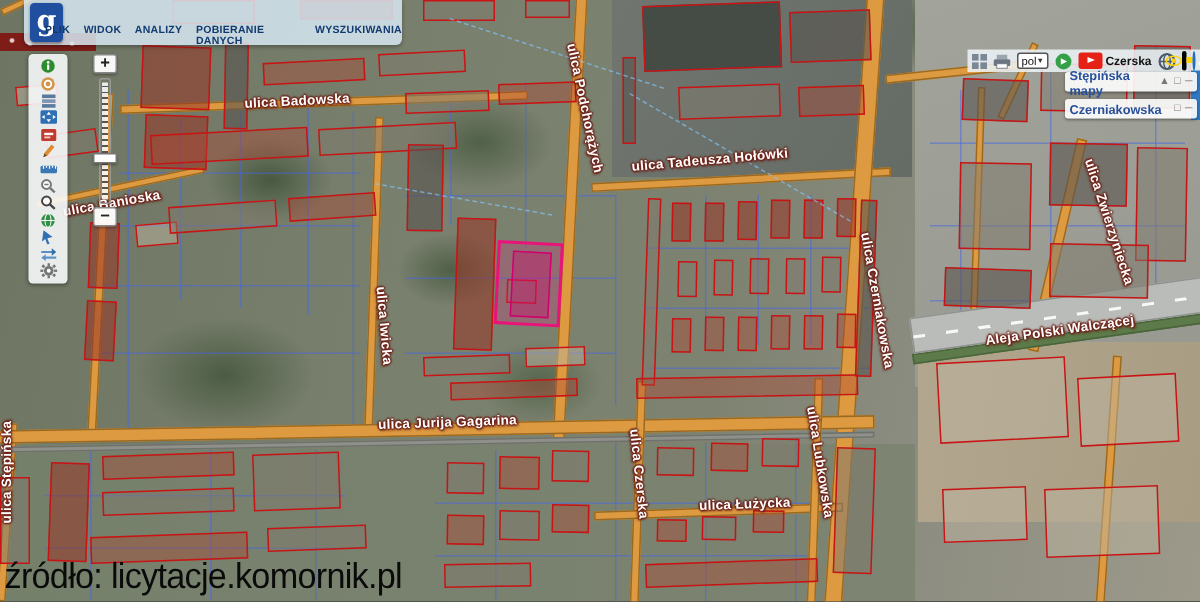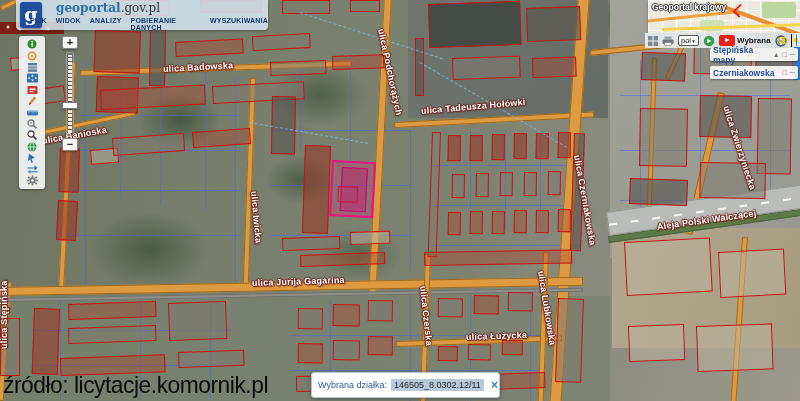--- a/index.html
+++ b/index.html
@@ -296,21 +296,20 @@
       <span class="street-label" style="left: 423px; top: 281px; transform: rotate(84deg);">ulica Czerska</span>
       <span class="street-label" style="left: 466px; top: 332px; transform: rotate(-2deg);">ulica Łużycka</span>
       <span class="street-label" style="left: 541px; top: 266px; transform: rotate(81deg);">ulica Lubkowska</span>
       <span class="street-label" style="left: 4px; top: 344px; transform: rotate(-90deg);">ulica Stępińska</span>
     </div>
 
   <div id="red-strip"></div>
 
   <div id="header">
     <div id="logo">g</div>
-    <div id="site-title"><span class="t1">geoportal</span><span class="t2">.gov.pl</span></div>
     <div id="menu">
         <span class="menu-item">PLIK</span>
         <span class="menu-item">WIDOK</span>
         <span class="menu-item">ANALIZY</span>
         <span class="menu-item">POBIERANIE DANYCH</span>
         <span class="menu-item">WYSZUKIWANIA</span>
       </div>
   </div>
 
   <div id="left-toolbar">
@@ -410,30 +409,20 @@
       </div>
   </div>
 
   <div id="zoomctl">
     <div class="zbtn" style="top:0">+</div>
     <div id="zoom-track"></div>
     <div id="zoom-handle"></div>
     <div class="zbtn" style="top:102px">−</div>
   </div>
 
-  <div id="minimap">
-    <div class="mm-el" style="right:4px;top:2px;width:34px;height:16px;background:#bcd6a0;border-radius:3px;"></div>
-    <div class="mm-el" style="left:52px;top:20px;width:24px;height:11px;background:#cfe0b4;border-radius:3px;"></div>
-    <div class="mm-el" style="left:-4px;top:20px;width:95px;height:3px;background:#f0a33c;transform:rotate(-6deg);"></div>
-    <div class="mm-el" style="left:68px;top:2px;width:90px;height:4px;background:#e88f35;transform:rotate(20deg);"></div>
-    <div class="mm-el" style="left:14px;top:28px;width:140px;height:3px;background:#f6d34d;transform:rotate(-2deg);"></div>
-    <div class="mm-el" style="left:86px;top:10px;width:9px;height:2px;background:#e02020;transform:rotate(45deg);"></div>
-    <div class="mm-el" style="left:86px;top:10px;width:9px;height:2px;background:#e02020;transform:rotate(-45deg);"></div>
-    <div id="minimap-label">Geoportal krajowy</div>
-  </div>
 
   <div id="right-row">
     <span class="rr-ico">
         <svg width="10" height="10">
           <g fill="#7a8796">
             <rect x="0" y="0" width="4.4" height="4.4"></rect>
             <rect x="5.6" y="0" width="4.4" height="4.4"></rect>
             <rect x="0" y="5.6" width="4.4" height="4.4"></rect>
             <rect x="5.6" y="5.6" width="4.4" height="4.4"></rect>
           </g>
@@ -451,21 +440,21 @@
         <span class="chev">▼</span>
       </span>
     <span class="rr-ico">
         <svg width="12" height="12">
           <circle cx="6" cy="6" r="5.3" fill="#35a048"></circle>
           <path d="M4.2 3.8 8.4 6 4.2 8.2Z" fill="#fff"></path>
         </svg>
       </span>
     <span id="yt">
         <span id="yt-play"></span>
-        <span id="yt-text">Wybrana</span>
+        <span id="yt-text">Czerska</span>
       </span>
     <span class="rr-ico">
         <svg width="12" height="12">
           <circle cx="6" cy="6" r="5" fill="none" stroke="#4a5a6a" stroke-width="1.4"></circle>
           <ellipse cx="6" cy="6" rx="2.2" ry="5" fill="none" stroke="#4a5a6a" stroke-width=".9"></ellipse>
           <line x1="1" y1="6" x2="11" y2="6" stroke="#4a5a6a" stroke-width=".9"></line>
         </svg>
       </span>
     <span id="contrast-box">
         <span class="sq"></span>
@@ -480,21 +469,16 @@
     <span class="pb-ico">▲</span>
     <span class="pb-ico">□</span>
     <span class="pb-ico">─</span>
   </div>
   <div id="panel-search" class="panel-bar">
     <span class="pb-title">Czerniakowska</span>
     <span class="pb-ico">□</span>
     <span class="pb-ico">─</span>
   </div>
 
-  <div id="parcel-box">
-    <span id="parcel-label">Wybrana działka:</span>
-    <span id="parcel-value">146505_8.0302.12/11</span>
-    <span id="parcel-close">×</span>
-  </div>
 
   <div id="watermark">źródło: licytacje.komornik.pl</div>
 
 </div>
 
 </body></html>

